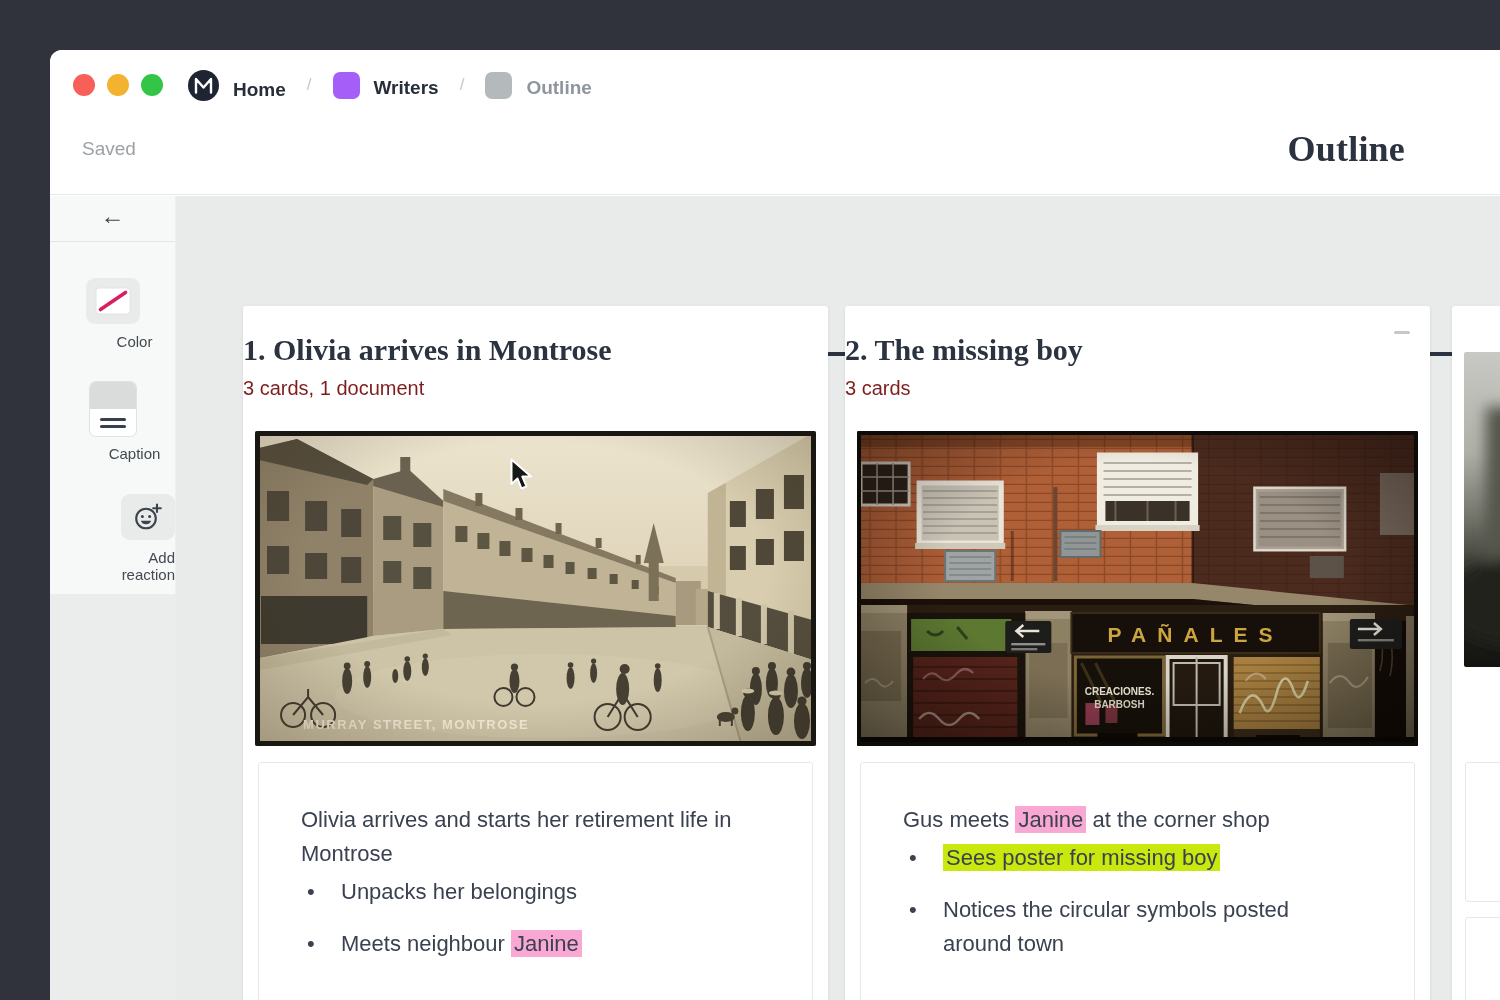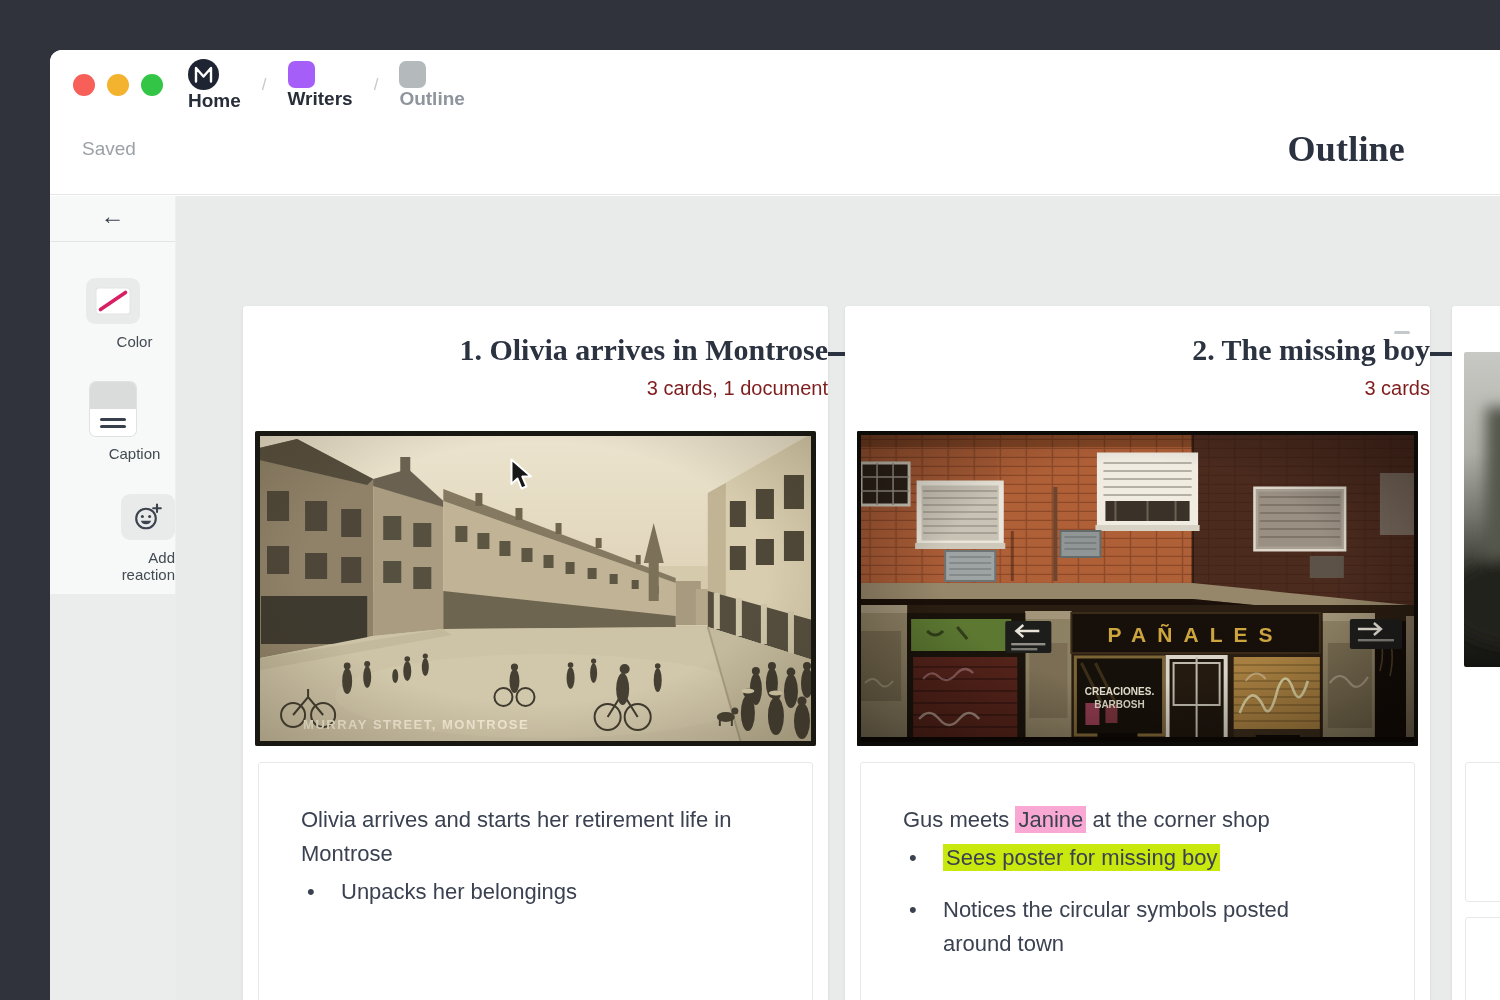--- a/index.html
+++ b/index.html
@@ -12,21 +12,21 @@
   
   .header { position:absolute; left:0; top:0; right:0; height:145px; background:#fff;
             border-bottom:1px solid #e5e8e7; }
   .traffic { position:absolute; left:23px; top:24px; display:flex; gap:12px; }
   .tl { width:22px; height:22px; border-radius:50%; display:inline-block; cursor:pointer; }
   .tl.red    { background:#f75f58; }
   .tl.yellow { background:#f3b32e; }
   .tl.green  { background:#33c646; }
 
   .breadcrumb { position:absolute; left:138px; top:17px; height:36px; display:flex; align-items:center; }
-  .crumb { display:flex; align-items:flex-start; cursor:pointer;flex-direction:column; }
+  .crumb { display:flex; align-items:flex-end; cursor:pointer; }
   .logo-circle { width:31px; height:31px; border-radius:50%; background:#1f2433;
                  display:flex; align-items:center; justify-content:center; margin-right:14px; }
   .board-icon { width:27px; height:27px; border-radius:7px; margin-right:14px; }
   .board-icon.purple { background:#a55ef8; }
   .board-icon.gray   { background:#b4b9bb; }
   .crumb-label { font-size:19px; font-weight:700; color:#272e39; }
   .crumb-label.muted { color:#8e959d; }
   .sep { color:#c5c9cd; font-size:17px; margin:0 21px; font-weight:400; }
 
   .saved { position:absolute; left:32px; top:88px; font-size:19px; color:#9ba1a6; }
@@ -59,21 +59,21 @@
   .cap-lines b { display:block; width:26px; height:3px; background:#39404d; border-radius:2px; }
 
   .canvas { flex:1; background:#e9ebea; position:relative; overflow:hidden; }
 
   
   .column { position:absolute; top:110px; width:585px; height:900px; background:#fff;
             border-radius:3px; box-shadow:0 1px 3px rgba(40,50,60,.10); }
   #col1 { left:67px; }
   #col2 { left:669px; }
   #col3 { left:1276px; }
-  .col-head { padding-top:24px; text-align:right; }
+  .col-head { padding-top:24px; text-align:left; }
   .col-title { font-family:"Liberation Serif", serif; font-size:30px; font-weight:700;
                color:#2b3240; line-height:40px; cursor:text; }
   .col-subtitle { margin-top:4px; font-size:20px; color:#7f1d1d; line-height:28px; }
   .collapse-dash { position:absolute; right:20px; top:25px; width:16px; height:3px;
                    background:#c3c8cb; border-radius:2px; cursor:pointer; }
 
   .image-card { margin:29px 12px 0 12px; height:315px; border-radius:2px; overflow:hidden; cursor:pointer; }
   .image-card svg { display:block; width:100%; height:100%; }
 
   .note-card { margin:16px 15px 0 15px; background:#fff; border:1px solid #e7e9e8; border-radius:3px;
@@ -336,20 +336,21 @@
             <rect x="0" y="0" width="560" height="315" fill="url(#vig1)"></rect>
             <rect x="2.5" y="2.5" width="555" height="310" fill="none" stroke="#191711" stroke-width="5"></rect>
           </svg>
         </div>
 
         <div class="note-card">
           <div class="note-inner">
             <p>Olivia arrives and starts her retirement life in Montrose</p>
             <ul>
               <li><span>Unpacks her belongings</span></li>
+              <li><span>Meets neighbour </span><mark class="hl-pink">Janine</mark></li>
             </ul>
           </div>
         </div>
       </section>
 
       <section class="column" id="col2">
         <div class="collapse-dash"></div>
         <div class="col-head">
           <h2 class="col-title">2. The missing boy</h2>
           <div class="col-subtitle">3 cards</div>

